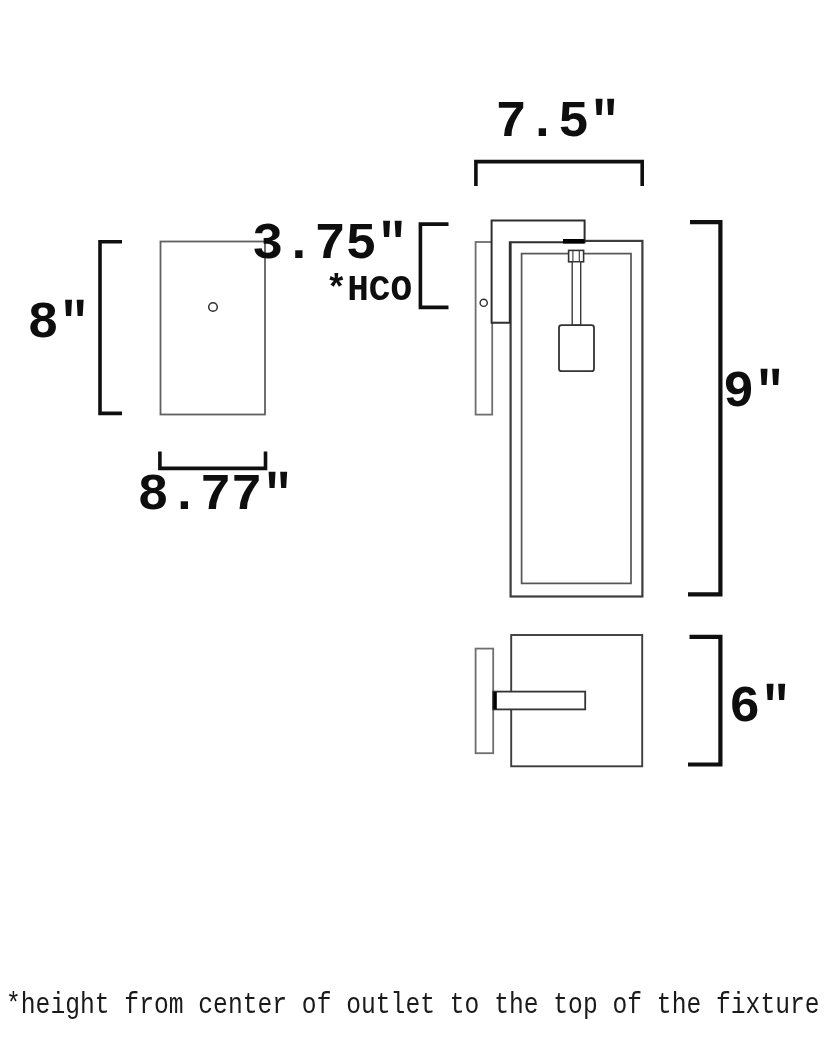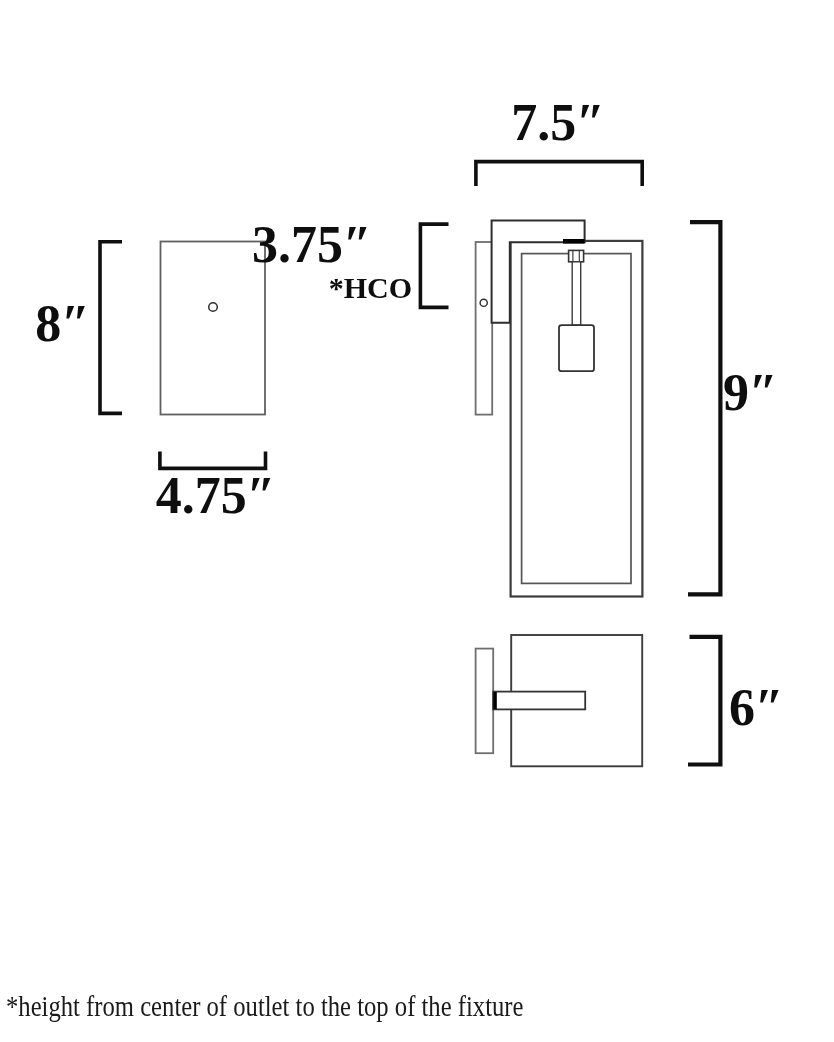--- a/index.html
+++ b/index.html
@@ -1,25 +1,25 @@
 <!DOCTYPE html>
 <html><head>
 <meta charset="utf-8">
 <style>
   html,body{margin:0;padding:0;background:#fff;}
   .canvas{
     position:relative;width:834px;height:1042px;background:#ffffff;overflow:hidden;
-    font-family:Liberation Serif, serif;
+    font-family:Liberation Mono, monospace;
   }
   .canvas svg{position:absolute;left:0;top:0;}
   .dim{
     position:absolute;font-weight:600;font-size:52px;line-height:1;
     color:#0e0e0e;white-space:nowrap;
   }
-  .dim.small{font-size:30px;}
+  .dim.small{font-size:36px;}
   .footnote{
     position:absolute;left:6px;top:989px;font-size:29px;font-weight:400;
     color:#1a1a1a;white-space:nowrap;transform:scaleX(0.85);transform-origin:0 0;
     line-height:1.2;
   }
 </style>
 </head>
 <body>
 
 <div class="canvas">
@@ -58,21 +58,21 @@
       <path d="M475.9,186 V161.6 H642.2 V186" stroke-width="3.6"></path>
       <path d="M690,222.2 H720.4 V594.4 H688" stroke-width="4.2"></path>
       <path d="M689.5,636.8 H720.4 V764.5 H688" stroke-width="4.2"></path>
     </g>
   </svg>
 
   <div class="dim" style="left:472px;top:97px;width:172px;text-align:center;">7.5″</div>
 
   <div class="dim" style="left:16px;top:298px;width:74px;text-align:right;">8″</div>
 
-  <div class="dim" style="left:133px;top:470px;width:165px;text-align:center;">4.75″</div>
+  <div class="dim" style="left:133px;top:470px;width:165px;text-align:center;">8.77″</div>
 
   <div class="dim" style="left:252px;top:219px;width:162px;text-align:left;">3.75″</div>
 
   <div class="dim small" style="left:302px;top:273px;width:110px;text-align:right;">*HCO</div>
 
   <div class="dim" style="left:723px;top:367px;">9″</div>
 
   <div class="dim" style="left:729px;top:682px;">6″</div>
 
   <div class="footnote">*height from center of outlet to the top of the fixture</div>

